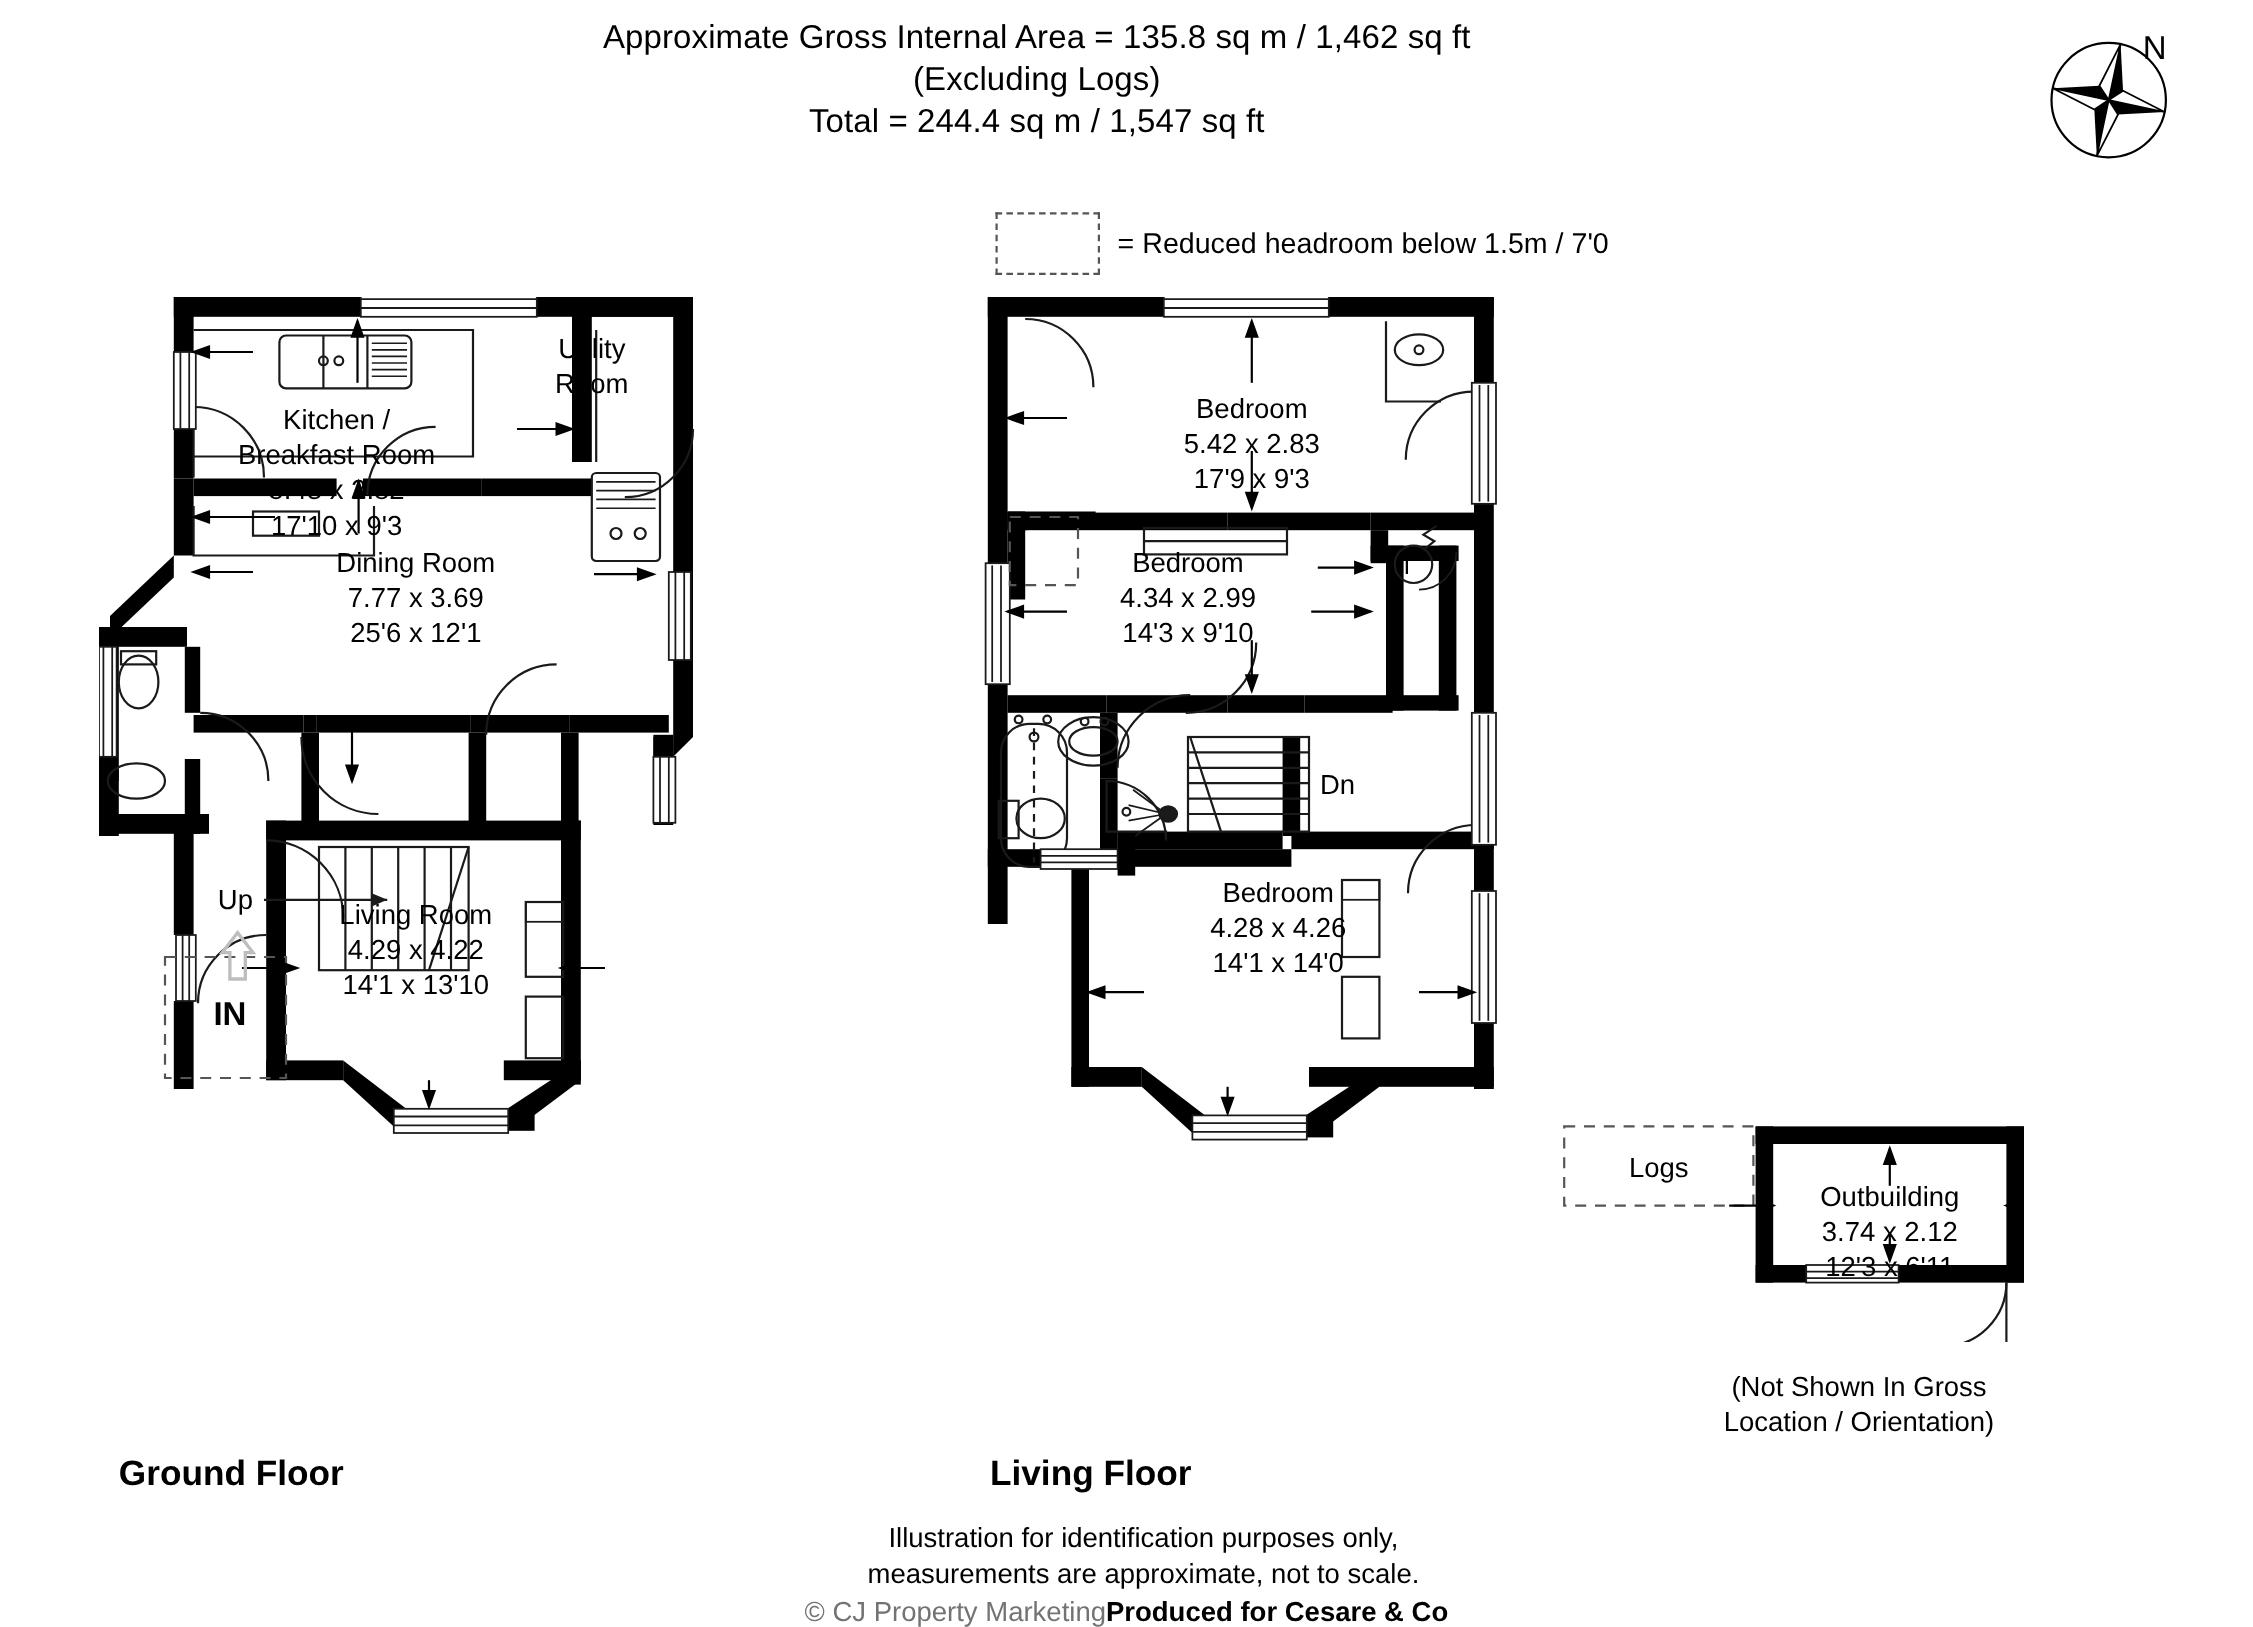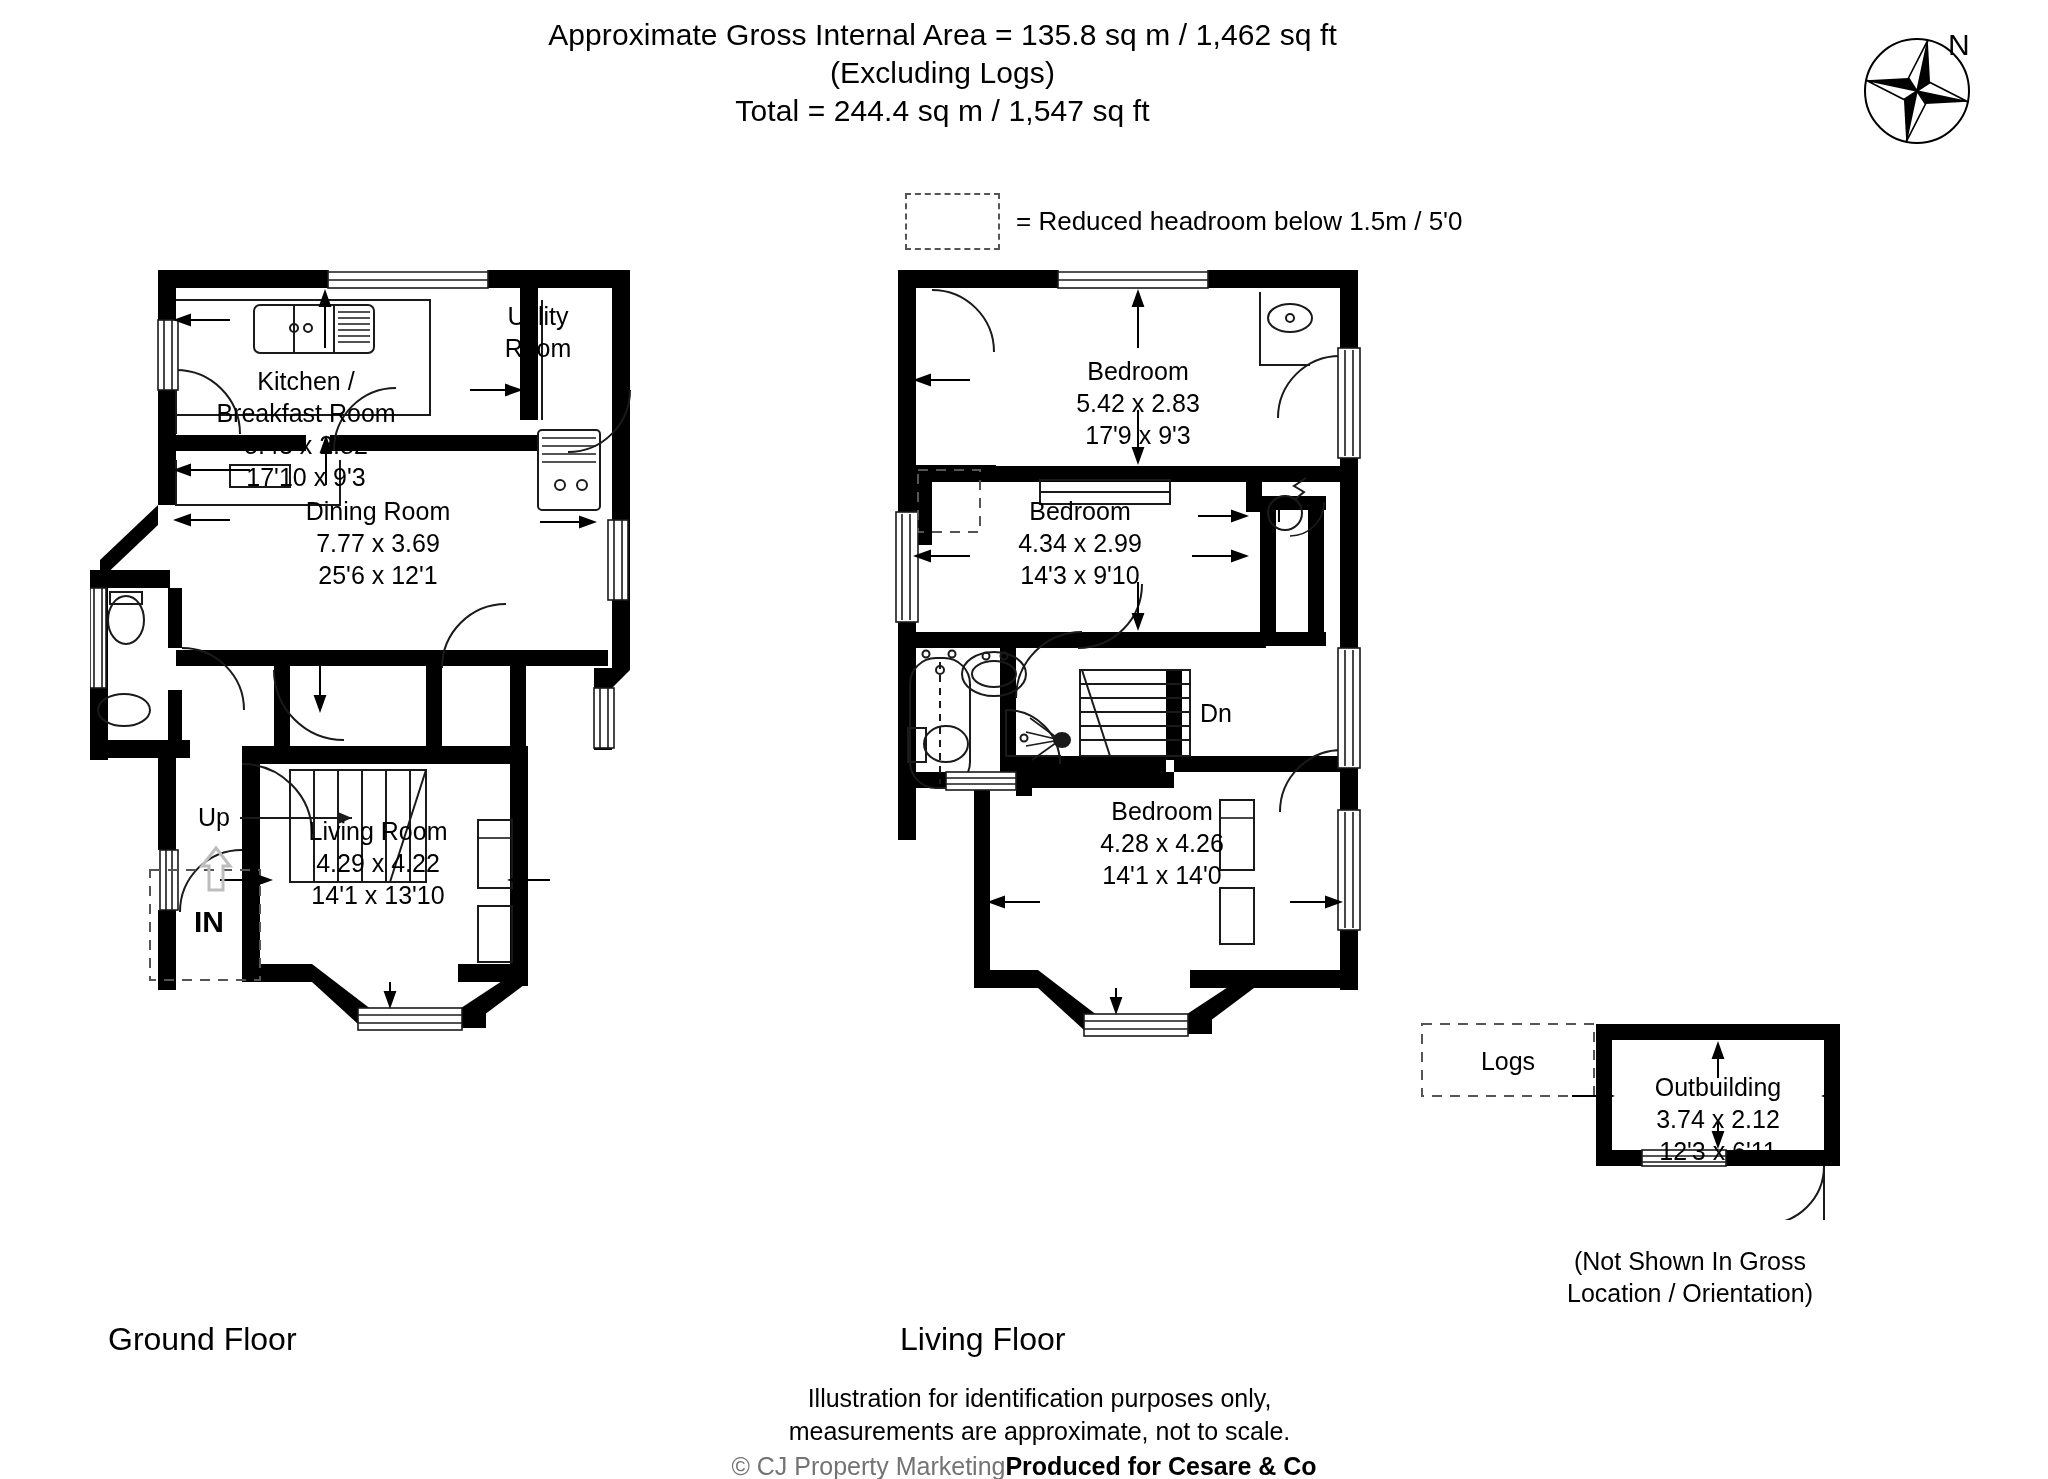--- a/index.html
+++ b/index.html
@@ -41,21 +41,21 @@
   }
 
   
   .plan{position:absolute;}
   #ground-plan{left:90px;top:270px;}
   #first-plan{left:890px;top:270px;}
   #out-plan{left:1420px;top:1020px;}
 
   
   .floor-caption{
-    position:absolute;font-size:32px;font-weight:normal;
+    position:absolute;font-size:32px;font-weight:bold;
   }
   #cap-ground{left:108px;top:1321px;}
   #cap-first{left:900px;top:1321px;}
 
   .outbuilding-note{
     position:absolute;left:1545px;top:1245px;
     font-size:25px;line-height:32px;text-align:center;width:290px;
   }
 
   
@@ -78,21 +78,21 @@
 <div class="root">
 
   <div class="header">
     <div class="line">Approximate Gross Internal Area = 135.8 sq m / 1,462 sq ft</div>
     <div class="line">(Excluding Logs)</div>
     <div class="line">Total = 244.4 sq m / 1,547 sq ft</div>
   </div>
 
   <div class="legend">
     <div class="legend-swatch"></div>
-    <div class="legend-text">= Reduced headroom below 1.5m / 5'0</div>
+    <div class="legend-text">= Reduced headroom below 1.5m / 7'0</div>
   </div>
 
   <div class="compass">
     <svg width="110" height="110" viewBox="0 0 110 110">
       <circle cx="55" cy="55" r="52" fill="none" stroke="#000" stroke-width="2"></circle>
 
       <g transform="rotate(12 55 55)">
         <polygon points="55,55 55,3 66,44" fill="#000"></polygon>
         <polygon points="55,55 55,3 44,44" fill="#fff" stroke="#000" stroke-width="1.6"></polygon>
         <polygon points="55,55 107,55 66,66" fill="#000"></polygon>

